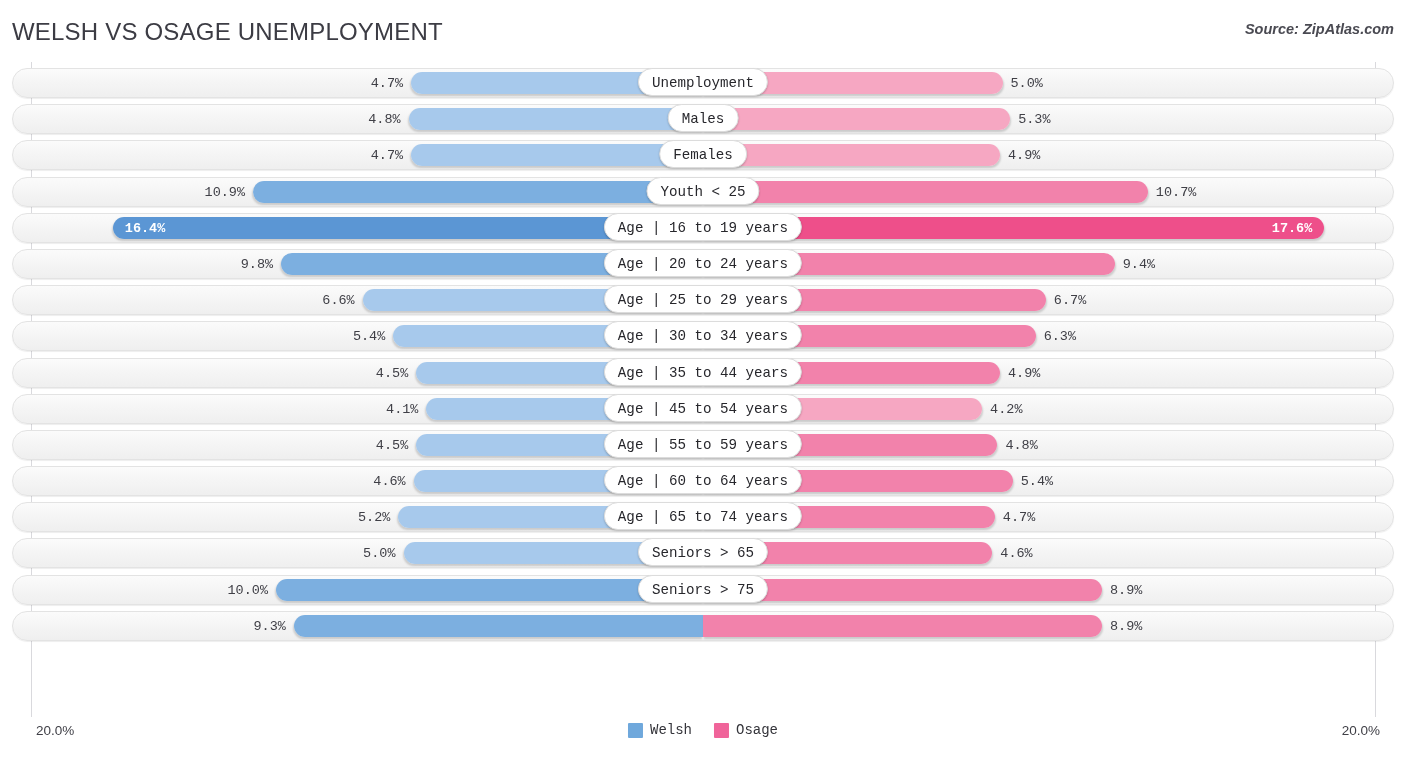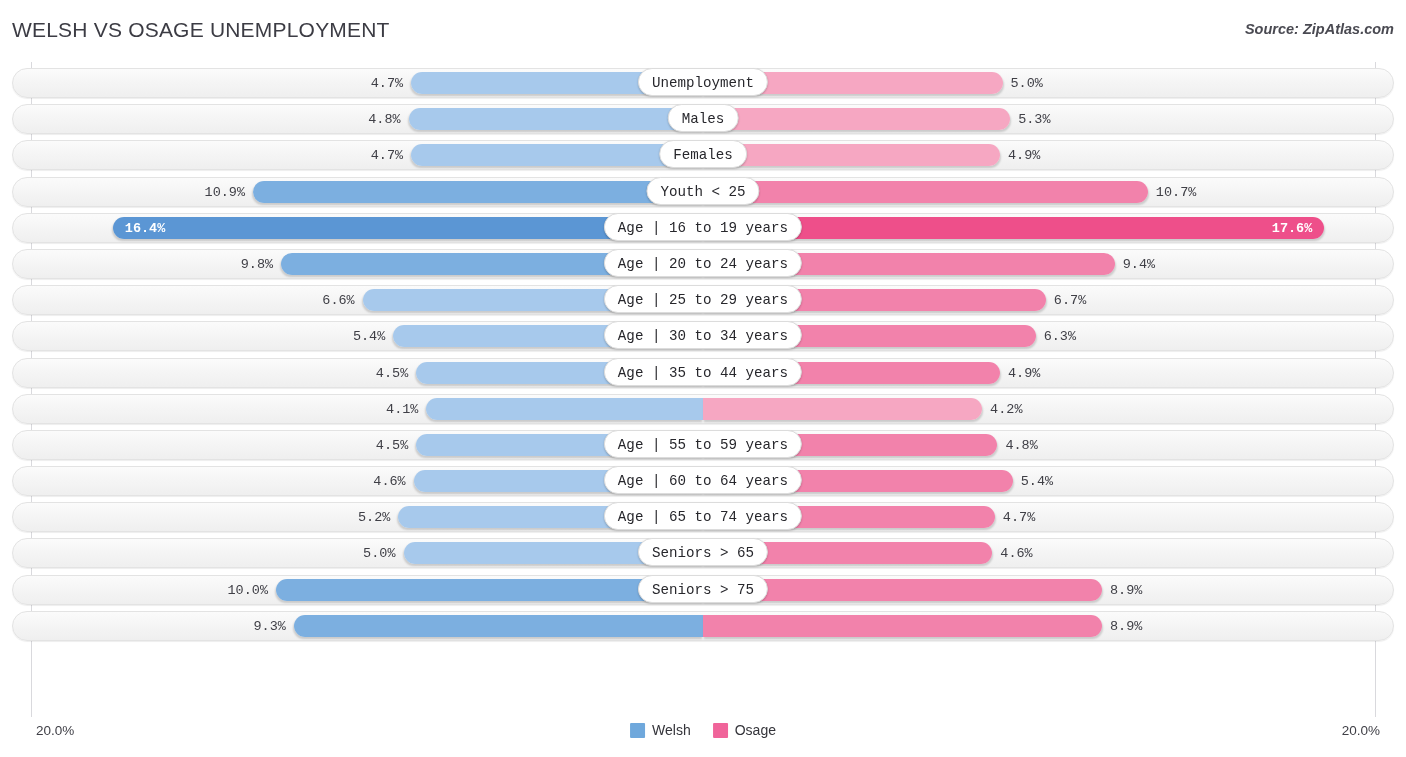--- a/index.html
+++ b/index.html
@@ -13,21 +13,21 @@
     font-family: "Liberation Sans", sans-serif;
     overflow: hidden;
     position: relative;
   }
 
   
   .chart-title {
     position: absolute;
     left: 12px;
     top: 18px;
-    font-size: 21px;
+    font-size: 24px;
     color: #3c3c44;
     letter-spacing: .2px;
     white-space: nowrap;
   }
   .chart-source {
     position: absolute;
     right: 12px;
     top: 21px;
     font-size: 14.5px;
     font-style: italic;
@@ -151,20 +151,21 @@
   .axis-max { right: 26px; }
 
   .legend {
     position: absolute;
     left: 50%;
     top: 4px;
     transform: translateX(-50%);
     display: flex;
     align-items: center;
     gap: 22px;
+    font-family: Liberation Mono, monospace;
   }
   .legend-item {
     display: flex;
     align-items: center;
     gap: 7px;
   }
   .swatch {
     width: 15px;
     height: 15px;
     border-radius: 1px;
@@ -256,20 +257,21 @@
         <div class="val val-left" style="right: 997.75px;">4.5%</div>
         <div class="val val-right" style="left: 1007.95px;">4.9%</div>
         <div class="pill">Age | 35 to 44 years</div>
       </div>
       <div class="row">
         <div class="track"></div>
         <div class="bar bar-left" style="left: 426.45px; width: 276.55px; background: linear-gradient(rgb(167, 201, 236) 0%, rgb(167, 201, 236) 60%, rgb(167, 201, 236) 100%);"></div>
         <div class="bar bar-right" style="left: 703px; width: 279.1px; background: linear-gradient(rgb(246, 167, 194) 0%, rgb(246, 167, 194) 60%, rgb(246, 167, 194) 100%);"></div>
         <div class="val val-left" style="right: 987.55px;">4.1%</div>
         <div class="val val-right" style="left: 990.1px;">4.2%</div>
+        <div class="pill">Age | 45 to 54 years</div>
       </div>
       <div class="row">
         <div class="track"></div>
         <div class="bar bar-left" style="left: 416.25px; width: 286.75px; background: linear-gradient(rgb(167, 201, 236) 0%, rgb(167, 201, 236) 60%, rgb(167, 201, 236) 100%);"></div>
         <div class="bar bar-right" style="left: 703px; width: 294.4px; background: linear-gradient(rgb(242, 130, 171) 0%, rgb(242, 130, 171) 60%, rgb(242, 130, 171) 100%);"></div>
         <div class="val val-left" style="right: 997.75px;">4.5%</div>
         <div class="val val-right" style="left: 1005.4px;">4.8%</div>
         <div class="pill">Age | 55 to 59 years</div>
       </div>
       <div class="row">

